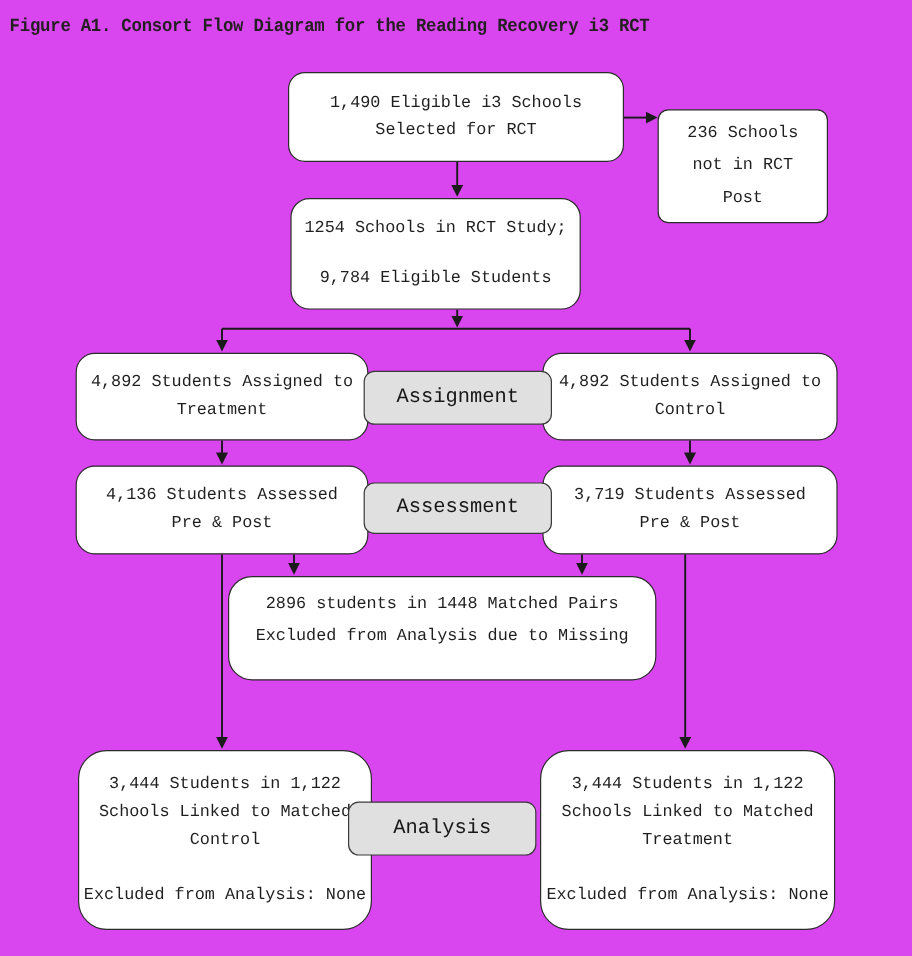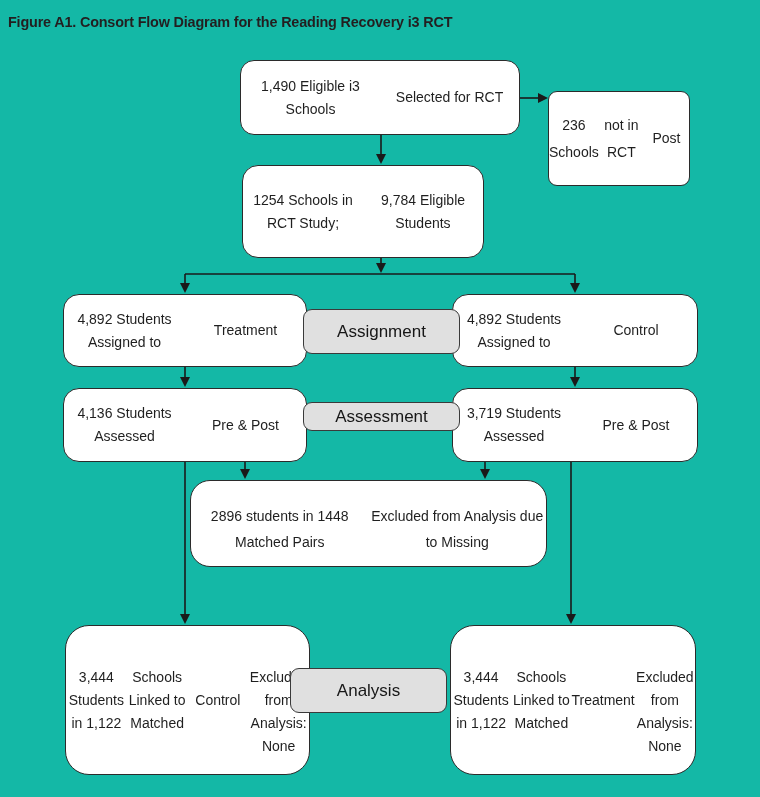--- a/index.html
+++ b/index.html
@@ -1,21 +1,21 @@
 <!DOCTYPE html>
 <html><head>
 <meta charset="utf-8">
 <style>
   html, body { margin: 0; padding: 0; background: #ffffff; }
   #canvas {
     position: relative;
     width: 760px;
     height: 797px;
-    background: #14b8a6;
-    font-family: Liberation Sans, sans-serif;
+    background: #d946ef;
+    font-family: Liberation Mono, monospace;
     overflow: hidden;
   }
   #fig-title {
     position: absolute;
     left: 8px;
     top: 13px;
     font-size: 15.5px;
     font-weight: bold;
     color: #231f20;
     letter-spacing: -0.2px;
@@ -23,22 +23,22 @@
     transform-origin: left center;
     white-space: nowrap;
   }
   .box {
     position: absolute;
     box-sizing: border-box;
     background: #ffffff;
     border: 1.8px solid #2b2b2b;
     border-radius: 16px;
     display: flex;
-    flex-direction: row;
-    align-items: center;
+    flex-direction: column;
+    align-items: flex-start;
     justify-content: center;
     text-align: center;
     font-size: 14px;
     line-height: 23px;
     color: #1f1f1f;
     z-index: 2;
   }
   .stage {
     position: absolute;
     box-sizing: border-box;
@@ -58,21 +58,21 @@
   #box-rct-study       { left: 242px; top: 165px; width: 242px; height: 93px; row-gap: 19px; }
   #box-assigned-t      { left: 63px;  top: 294px; width: 244px; height: 73px; }
   #box-assigned-c      { left: 452px; top: 294px; width: 246px; height: 73px; }
   #box-assessed-t      { left: 63px;  top: 388px; width: 244px; height: 74px; }
   #box-assessed-c      { left: 452px; top: 388px; width: 246px; height: 74px; }
   #box-excluded        { left: 190px; top: 480px; width: 357px; height: 87px;
                          justify-content: flex-start; padding-top: 10px; line-height: 26px; border-radius: 20px; }
   #box-analysis-ctrl   { left: 65px;  top: 625px; width: 245px; height: 150px; border-radius: 24px; }
   #box-analysis-trt    { left: 450px; top: 625px; width: 246px; height: 150px; border-radius: 24px; }
   #stage-assignment    { left: 303px; top: 309px; width: 157px; height: 45px; }
-  #stage-assessment    { left: 303px; top: 402px; width: 157px; height: 29px; }
+  #stage-assessment    { left: 303px; top: 402px; width: 157px; height: 43px; }
   #stage-analysis      { left: 290px; top: 668px; width: 157px; height: 45px; }
   .gap-before { margin-top: 23px; }
   #connectors {
     position: absolute;
     left: 0; top: 0;
     width: 760px; height: 797px;
     z-index: 1;
   }
   #connectors line, #connectors path.bar {
     stroke: #1a1a1a;

